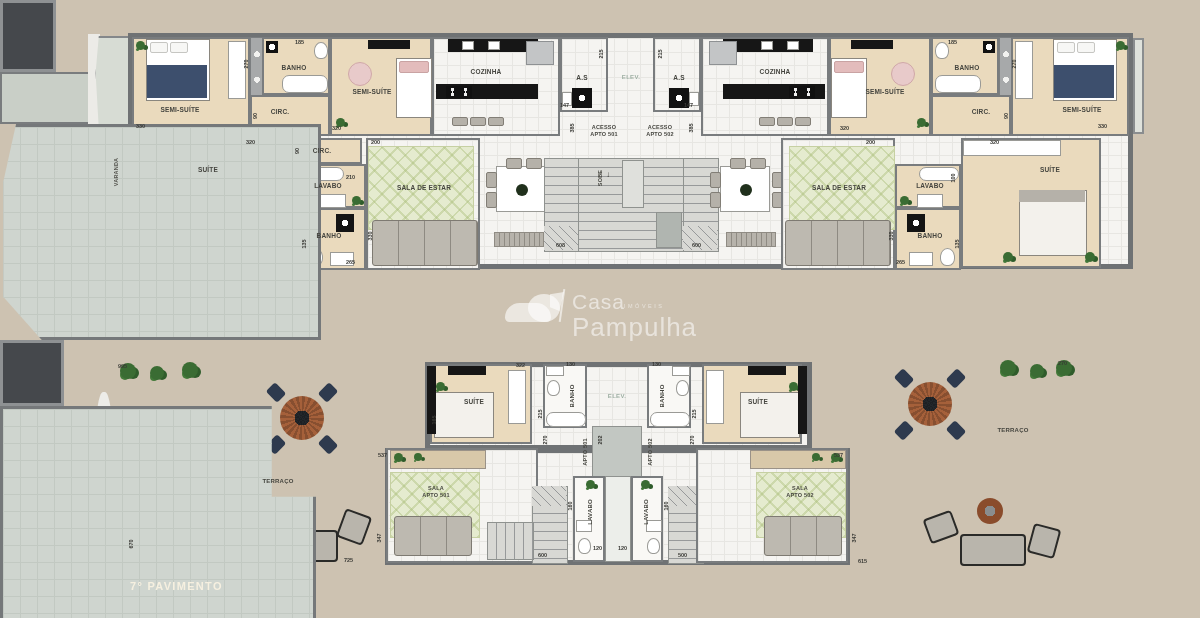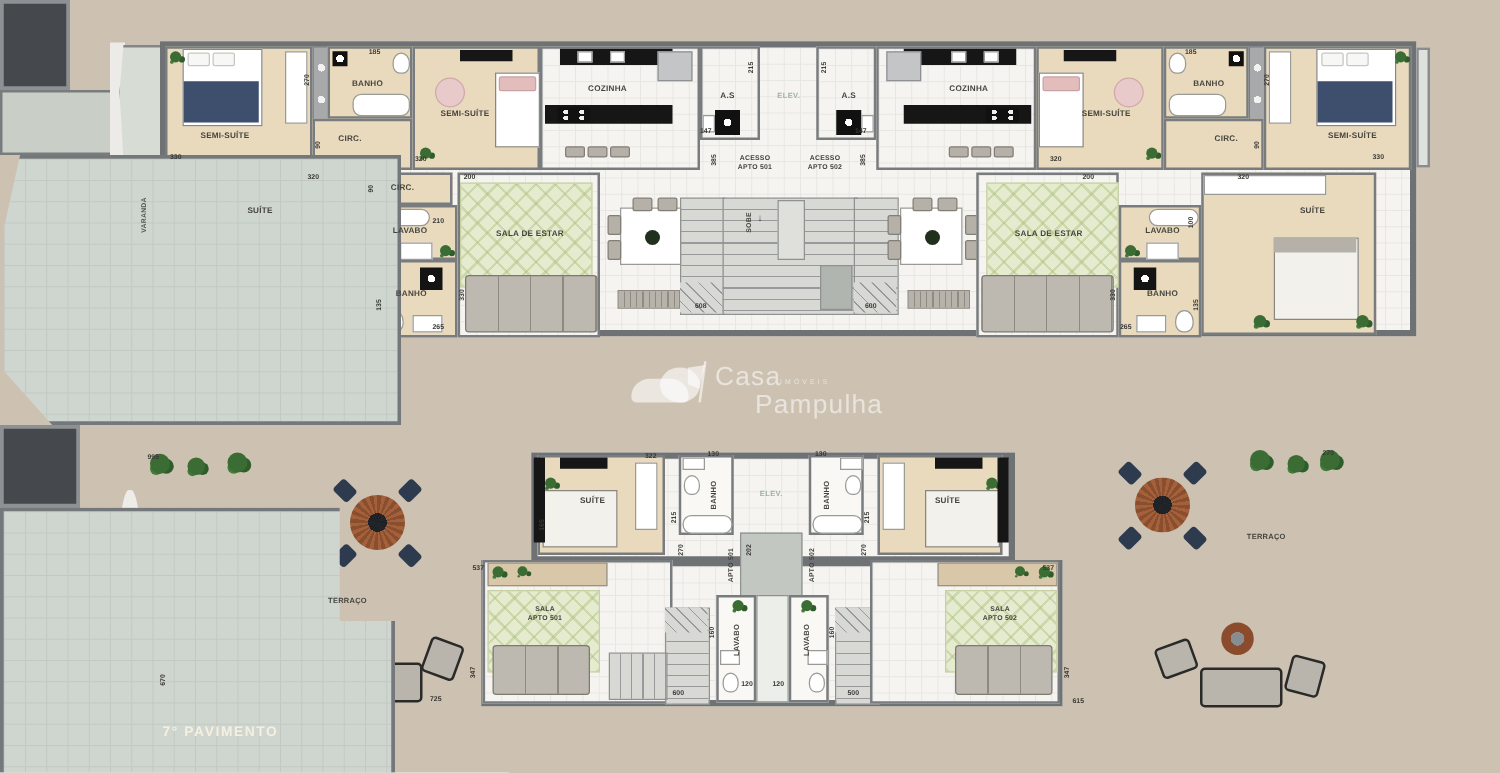--- a/index.html
+++ b/index.html
@@ -282,21 +282,21 @@
   <span class="dim" style="left:990px;top:139px">320</span>
 
   <span class="title" style="left:112px;top:278px">4° PAVIMENTO</span>
 
   <div class="wmshape" style="left:505px;top:303px;width:46px;height:19px;border-radius:20px 20px 6px 6px"></div>
   <div class="wmshape" style="left:528px;top:294px;width:32px;height:28px;border-radius:50%"></div>
   <div class="wmshape" style="left:561px;top:289px;width:2px;height:33px;transform:rotate(8deg)"></div>
   <div class="wmshape" style="left:550px;top:292px;width:14px;height:19px;clip-path:polygon(0 12%,100% 0,68% 100%,0 80%)"></div>
   <span class="wm" style="left:572px;top:290px;font-size:21px;font-weight:300;letter-spacing:1px">Casa</span>
   <span class="wm" style="left:624px;top:303px;font-size:5.5px;letter-spacing:2.5px;text-transform:uppercase">imóveis</span>
-  <span class="wm" style="left:604px;top:312px;font-size:21px;font-weight:300;letter-spacing:1px">Pampulha</span>
+  <span class="wm" style="left:572px;top:312px;font-size:26px;font-weight:300;letter-spacing:1px">Pampulha</span>
 
   <div class="c" style="left:95px;top:392px;width:18px;height:120px;background:#edece8;border-radius:45%"></div>
   <div class="terr" style="left:110px;top:360px;width:315px;height:210px;clip-path:polygon(5% 0,100% 0,100% 100%,13% 100%,1% 80%,1% 27%)"></div>
   <span class="lbl" style="left:278px;top:482px;font-size:6px">TERRAÇO</span>
   <div class="plant" style="left:120px;top:363px;width:16px;height:16px"></div>
   <div class="plant" style="left:150px;top:366px;width:14px;height:14px"></div>
   <div class="plant" style="left:182px;top:362px;width:16px;height:16px"></div>
   <div class="nch" style="left:268px;top:386px;width:16px;height:13px;transform:rotate(45deg)"></div>
   <div class="nch" style="left:320px;top:386px;width:16px;height:13px;transform:rotate(-45deg)"></div>
   <div class="nch" style="left:268px;top:438px;width:16px;height:13px;transform:rotate(-45deg)"></div>

